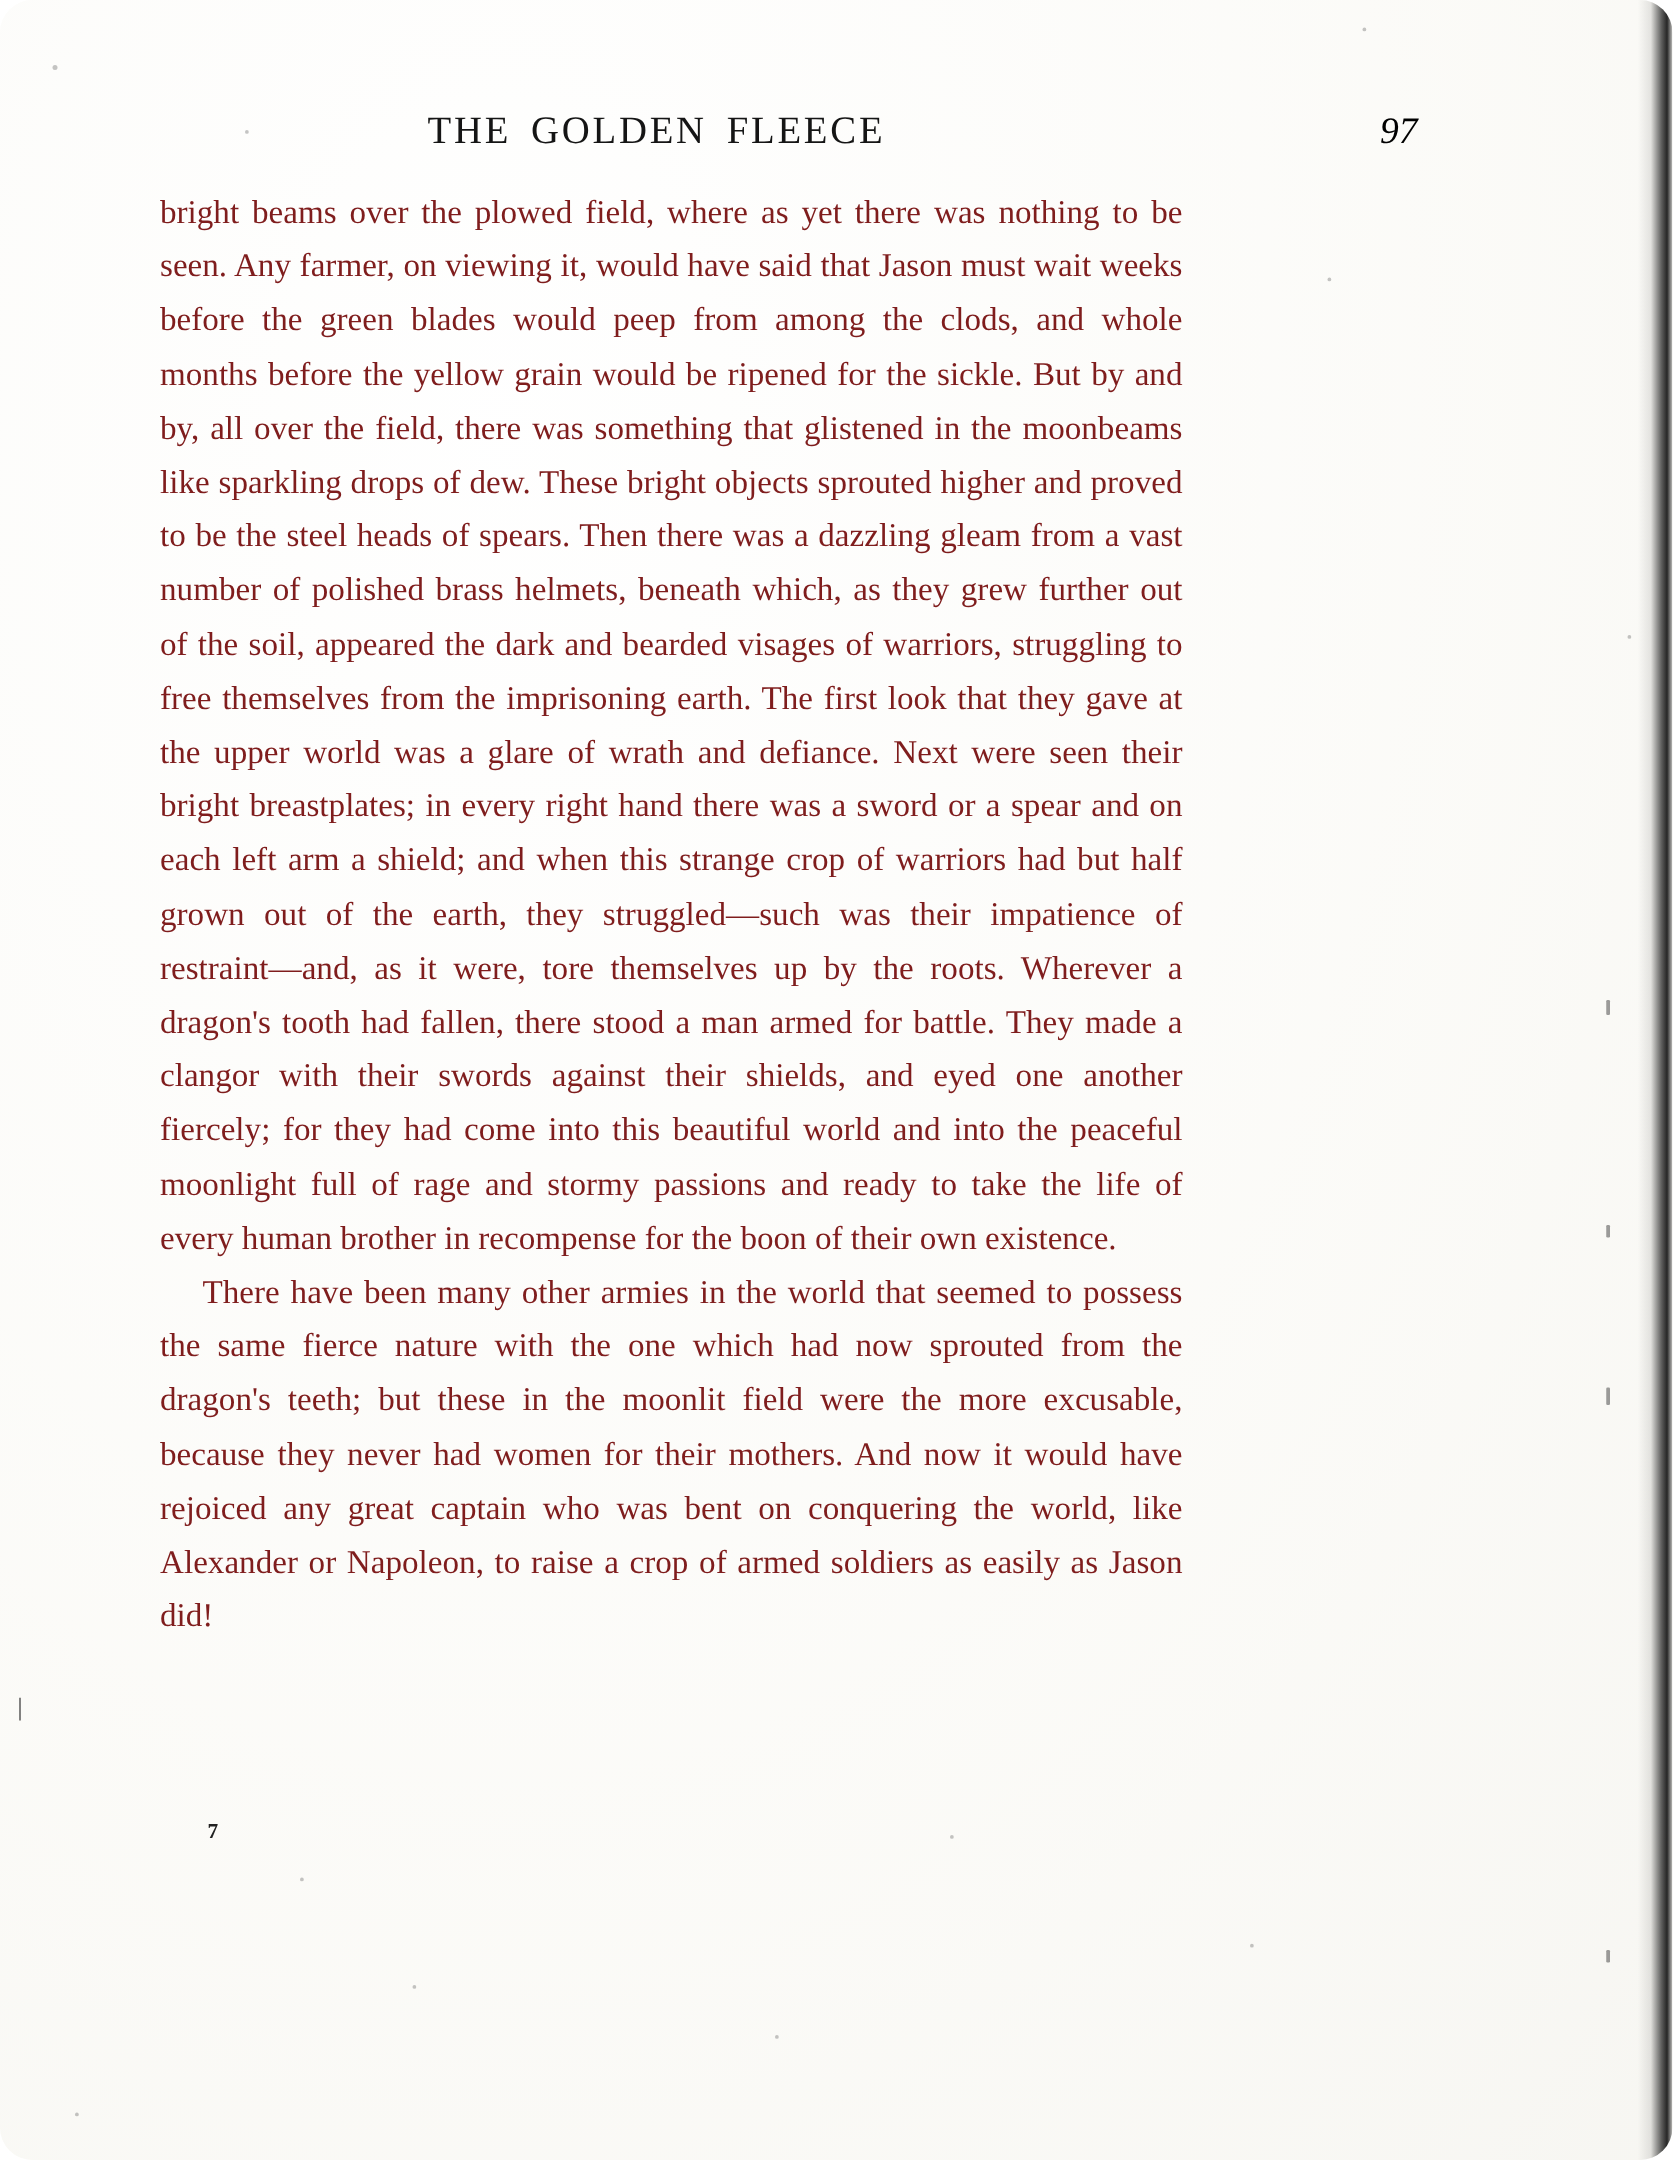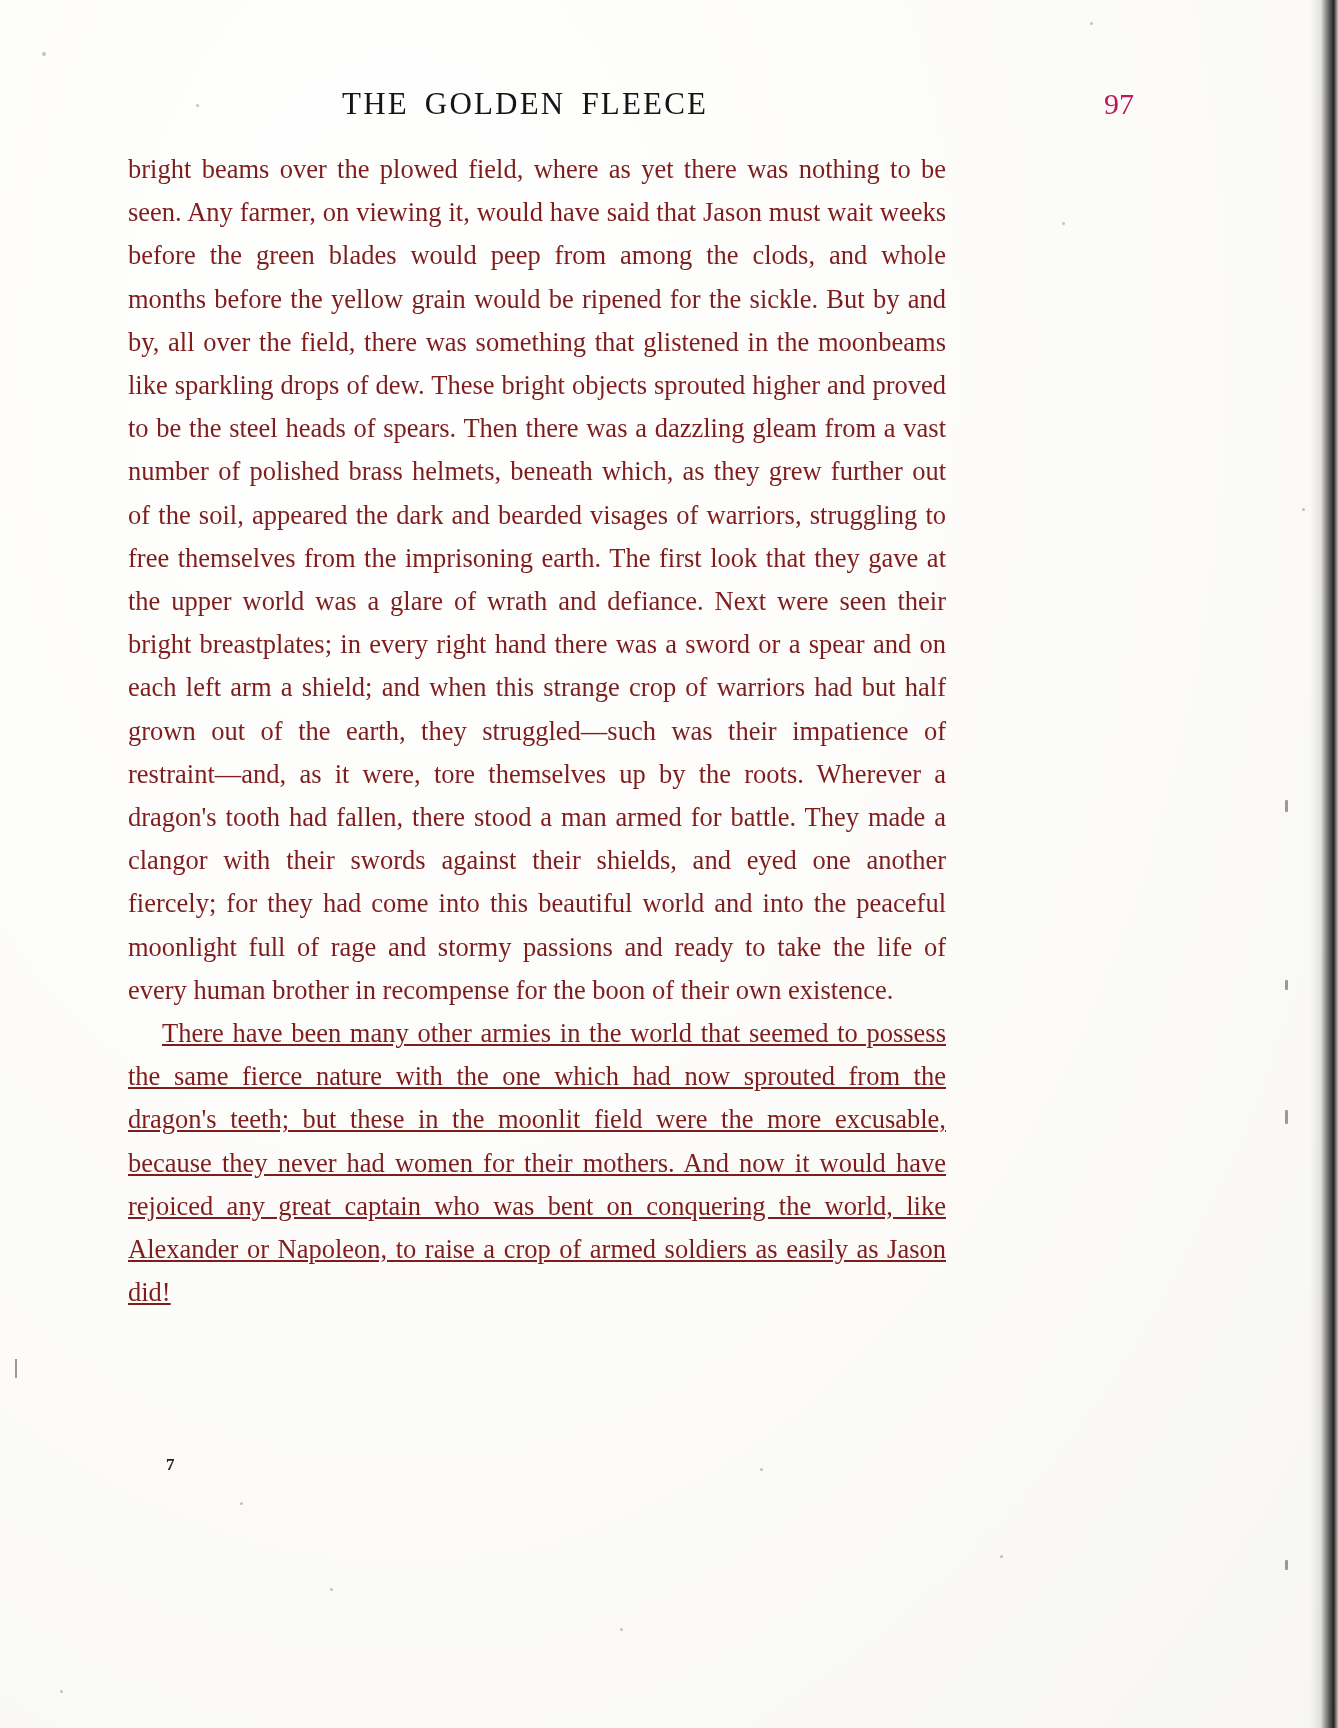--- a/index.html
+++ b/index.html
@@ -8,20 +8,21 @@
     background: #ffffff;
   }
   .page {
     position: relative;
     width: 1338px;
     height: 1728px;
     background: #fdfdfb;
     overflow: hidden;
     font-family: "Liberation Serif", serif;
     color: #1a1a1a;
+    border-radius: 26px;
   }
   
   .paper-tint {
     position: absolute;
     inset: 0;
     background:
       radial-gradient(ellipse at 30% 20%, rgba(255,255,255,0.9) 0%, rgba(250,249,245,0.6) 60%, rgba(244,243,238,0.7) 100%);
     pointer-events: none;
   }
   
@@ -59,41 +60,41 @@
   }
   .running-head {
     font-size: 31px;
     letter-spacing: 2.2px;
     word-spacing: 6px;
     color: #151515;
     margin-left: 214px;
   }
   .folio {
     font-size: 30px;
-    color: #be185d;
+    color: #000000;
     margin-right: 4px;
+    font-style: italic;
   }
 
   .body-text {
     position: absolute;
     top: 148px;
     left: 128px;
     width: 818px;
     font-size: 26.5px;
     line-height: 43.2px;
     text-align: justify;
     text-justify: inter-word;
     color: #7f1d1d;
   }
   .body-text p {
     margin: 0;
   }
   .body-text p.indent {
     text-indent: 34px;
-    text-decoration: underline;
   }
 
   .signature-mark {
     position: absolute;
     left: 166px;
     top: 1455px;
     font-size: 17px;
     font-weight: bold;
     color: #222;
   }

